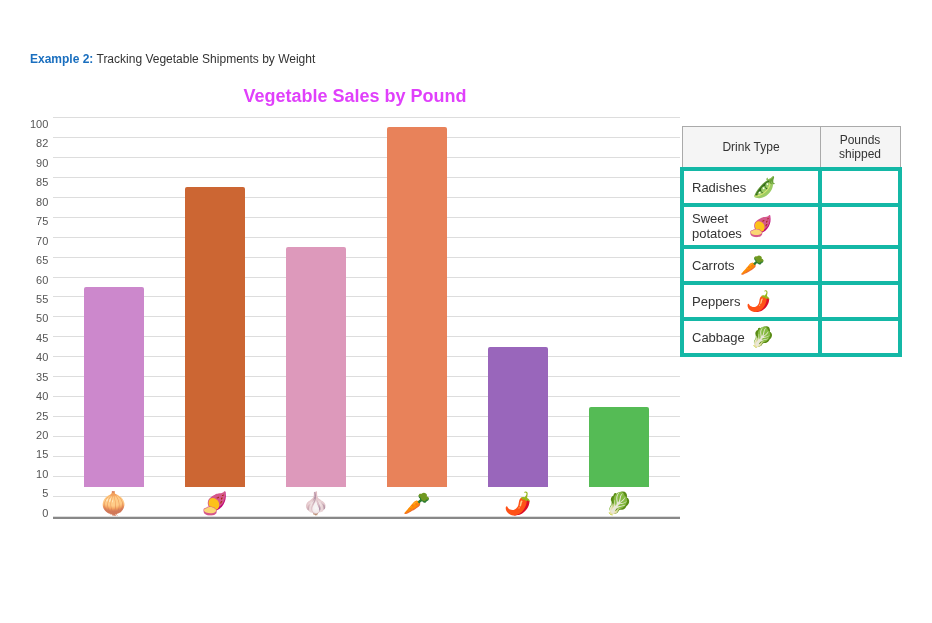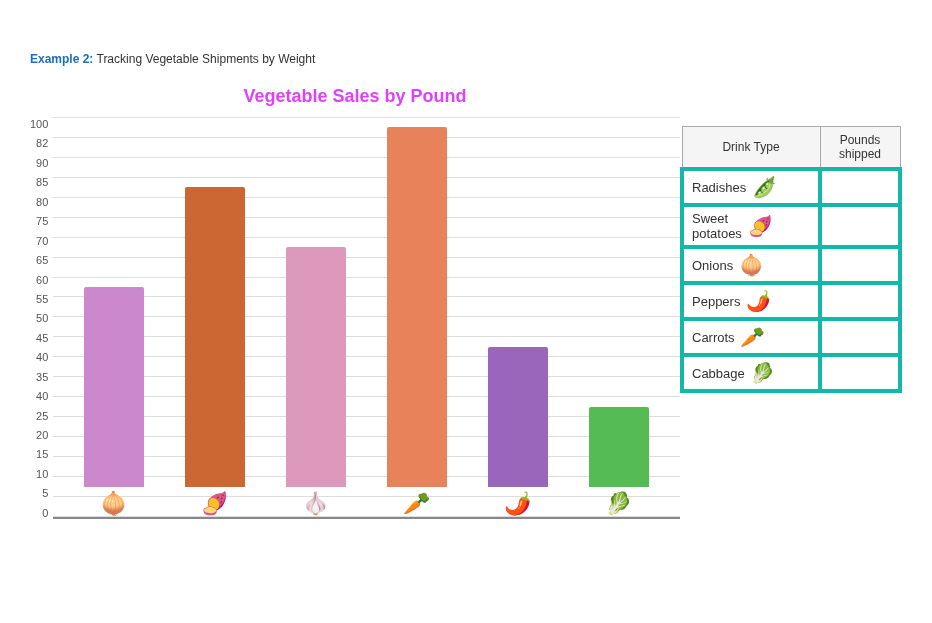--- a/index.html
+++ b/index.html
@@ -308,40 +308,31 @@
                   <span style="white-space: pre-line;">Sweet
 potatoes</span>
                   <span class="veg-icon">🍠</span>
                 </div>
               </td>
               <td class="pounds-cell"></td>
             </tr>
             <tr>
               <td>
                 <div class="veg-cell">
-                  <span style="white-space: pre-line;">Onions</span>
-                  <span class="veg-icon">🧅</span>
+                  <span style="white-space: pre-line;">Carrots</span>
+                  <span class="veg-icon">🥕</span>
                 </div>
               </td>
               <td class="pounds-cell"></td>
             </tr>
             <tr>
               <td>
                 <div class="veg-cell">
                   <span style="white-space: pre-line;">Peppers</span>
                   <span class="veg-icon">🌶️</span>
-                </div>
-              </td>
-              <td class="pounds-cell"></td>
-            </tr>
-            <tr>
-              <td>
-                <div class="veg-cell">
-                  <span style="white-space: pre-line;">Carrots</span>
-                  <span class="veg-icon">🥕</span>
                 </div>
               </td>
               <td class="pounds-cell"></td>
             </tr>
             <tr>
               <td>
                 <div class="veg-cell">
                   <span style="white-space: pre-line;">Cabbage</span>
                   <span class="veg-icon">🥬</span>
                 </div>

